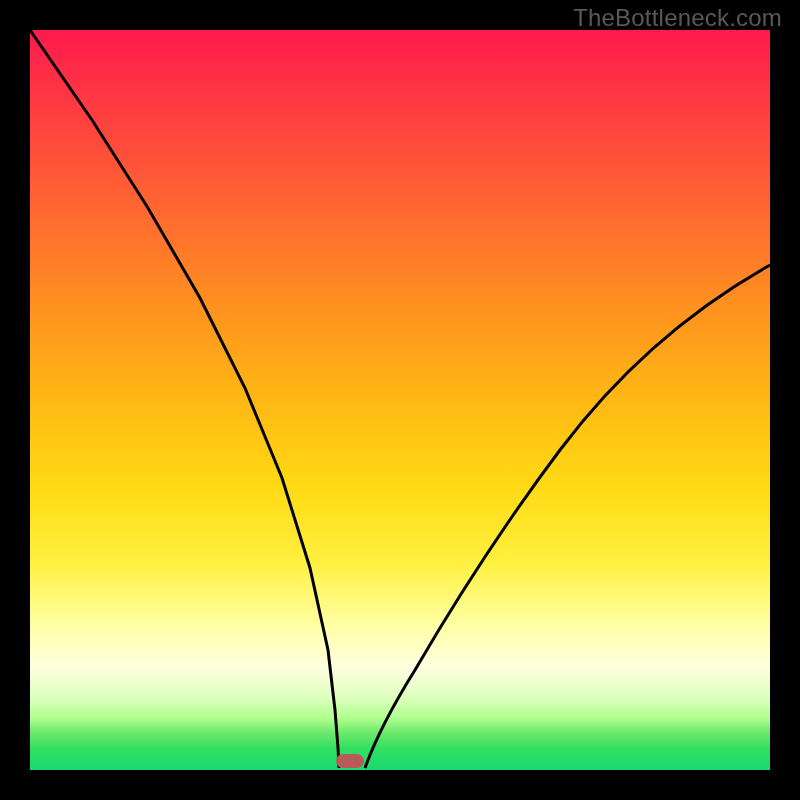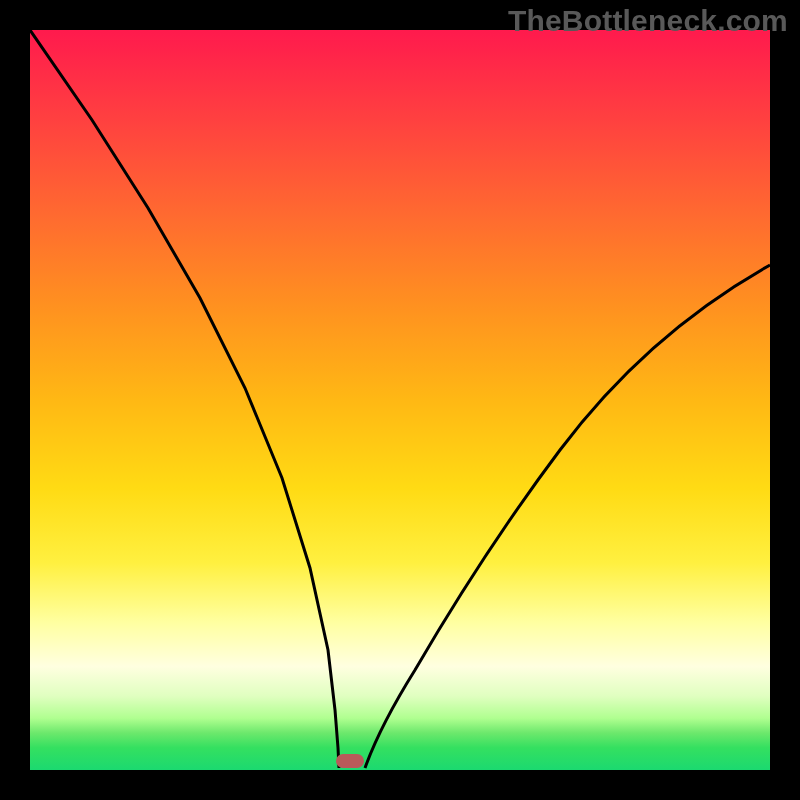--- a/index.html
+++ b/index.html
@@ -36,24 +36,24 @@
       #e0ffc0 90%,
       #b0ff90 93%,
       #6CE86C 95%,
       #34e060 97%,
       #1bd970 100%
     );
   }
   .watermark {
     position: absolute;
     top: 4px;
-    right: 12px;
+    right: 18px;
     color: #595959;
-    font-size: 30px;
-    font-weight: 700;
+    font-size: 24px;
+    font-weight: 400;
     letter-spacing: 0.2px;
     z-index: 20;
   }
   svg.curve {
     position: absolute;
     inset: 0;
     z-index: 10;
   }
   .marker {
     position: absolute;

